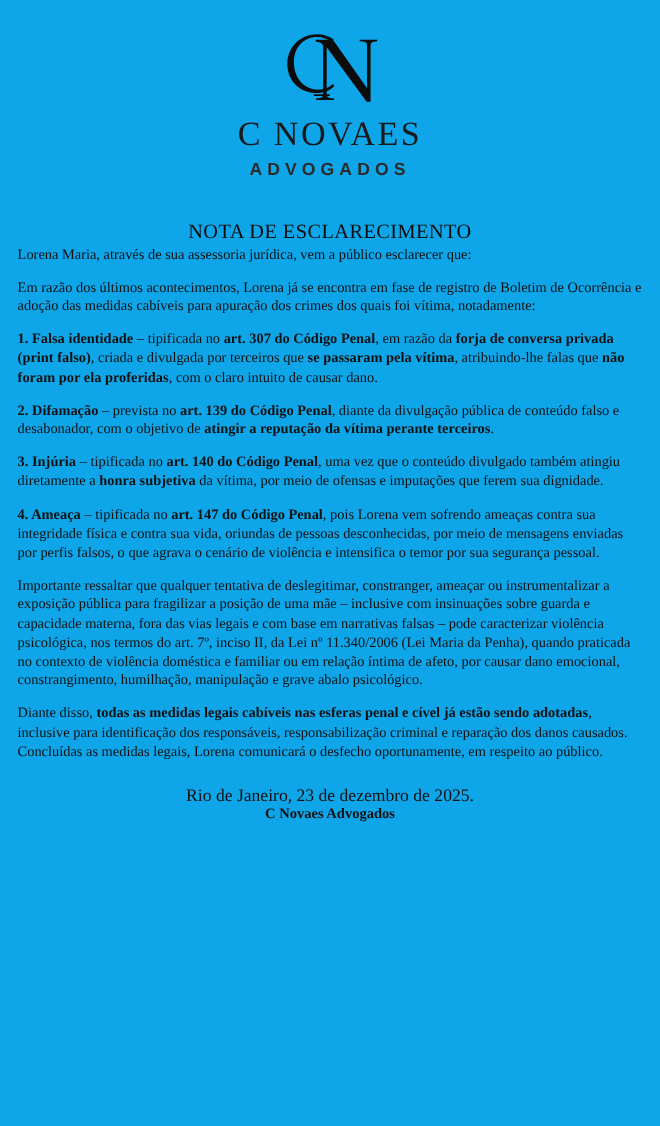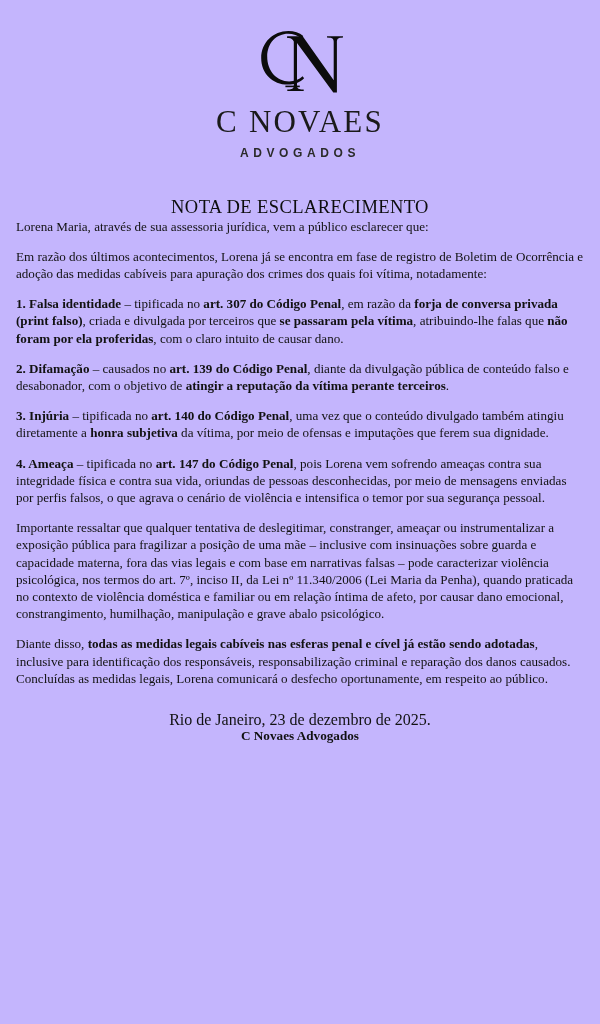--- a/index.html
+++ b/index.html
@@ -11,21 +11,21 @@
     width: 600px;
     height: 1024px;
     position: relative;
     font-family: "Liberation Serif", "DejaVu Serif", serif;
     color: #111111;
     overflow: hidden;
   }
   .page {
     width: 600px;
     height: 1024px;
-    background: #c4b5fd;
+    background: #0ea5e9;
     box-sizing: border-box;
     padding: 0;
     position: relative;
   }
 
   
   .letterhead {
     padding-top: 26px;
     text-align: center;
   }
@@ -40,21 +40,21 @@
     font-family: "Liberation Serif", "DejaVu Serif", serif;
     font-size: 31px;
     letter-spacing: 2.2px;
     font-weight: 400;
     color: #1a1a1a;
     line-height: 1.05;
   }
   .subwordmark {
     margin-top: 7px;
     font-family: "Liberation Sans", "DejaVu Sans", sans-serif;
-    font-size: 12px;
+    font-size: 16px;
     font-weight: 700;
     letter-spacing: 4.6px;
     color: #2b2b2b;
     text-align: center;
   }
 
   
   .doc-title {
     margin-top: 37px;
     text-align: center;
@@ -118,21 +118,21 @@
     <div class="wordmark">C NOVAES</div>
     <div class="subwordmark">ADVOGADOS</div>
   </div>
 
   <div class="doc-title">NOTA DE ESCLARECIMENTO</div>
 
   <div class="body-block">
     <p class="para lead"><span>Lorena Maria, através de sua assessoria jurídica, vem a público esclarecer que:</span></p>
     <p class="para"><span>Em razão dos últimos acontecimentos, Lorena já se encontra em fase de registro de Boletim de Ocorrência e adoção das medidas cabíveis para apuração dos crimes dos quais foi vítima, notadamente:</span></p>
     <p class="para"><b>1. Falsa identidade</b><span> – tipificada no </span><b>art. 307 do Código Penal</b><span>, em razão da </span><b>forja de conversa privada (print falso)</b><span>, criada e divulgada por terceiros que </span><b>se passaram pela vítima</b><span>, atribuindo-lhe falas que </span><b>não foram por ela proferidas</b><span>, com o claro intuito de causar dano.</span></p>
-    <p class="para"><b>2. Difamação</b><span> – causados no </span><b>art. 139 do Código Penal</b><span>, diante da divulgação pública de conteúdo falso e desabonador, com o objetivo de </span><b>atingir a reputação da vítima perante terceiros</b><span>.</span></p>
+    <p class="para"><b>2. Difamação</b><span> – prevista no </span><b>art. 139 do Código Penal</b><span>, diante da divulgação pública de conteúdo falso e desabonador, com o objetivo de </span><b>atingir a reputação da vítima perante terceiros</b><span>.</span></p>
     <p class="para"><b>3. Injúria</b><span> – tipificada no </span><b>art. 140 do Código Penal</b><span>, uma vez que o conteúdo divulgado também atingiu diretamente a </span><b>honra subjetiva</b><span> da vítima, por meio de ofensas e imputações que ferem sua dignidade.</span></p>
     <p class="para"><b>4. Ameaça</b><span> – tipificada no </span><b>art. 147 do Código Penal</b><span>, pois Lorena vem sofrendo ameaças contra sua integridade física e contra sua vida, oriundas de pessoas desconhecidas, por meio de mensagens enviadas por perfis falsos, o que agrava o cenário de violência e intensifica o temor por sua segurança pessoal.</span></p>
     <p class="para"><span>Importante ressaltar que qualquer tentativa de deslegitimar, constranger, ameaçar ou instrumentalizar a exposição pública para fragilizar a posição de uma mãe – inclusive com insinuações sobre guarda e capacidade materna, fora das vias legais e com base em narrativas falsas – pode caracterizar violência psicológica, nos termos do art. 7º, inciso II, da Lei nº 11.340/2006 (Lei Maria da Penha), quando praticada no contexto de violência doméstica e familiar ou em relação íntima de afeto, por causar dano emocional, constrangimento, humilhação, manipulação e grave abalo psicológico.</span></p>
     <p class="para"><span>Diante disso, </span><b>todas as medidas legais cabíveis nas esferas penal e cível já estão sendo adotadas</b><span>, inclusive para identificação dos responsáveis, responsabilização criminal e reparação dos danos causados. Concluídas as medidas legais, Lorena comunicará o desfecho oportunamente, em respeito ao público.</span></p>
 
     <div class="closing-date">Rio de Janeiro, 23 de dezembro de 2025.</div>
     <div class="signature">C Novaes Advogados</div>
   </div>
 
 </div>

